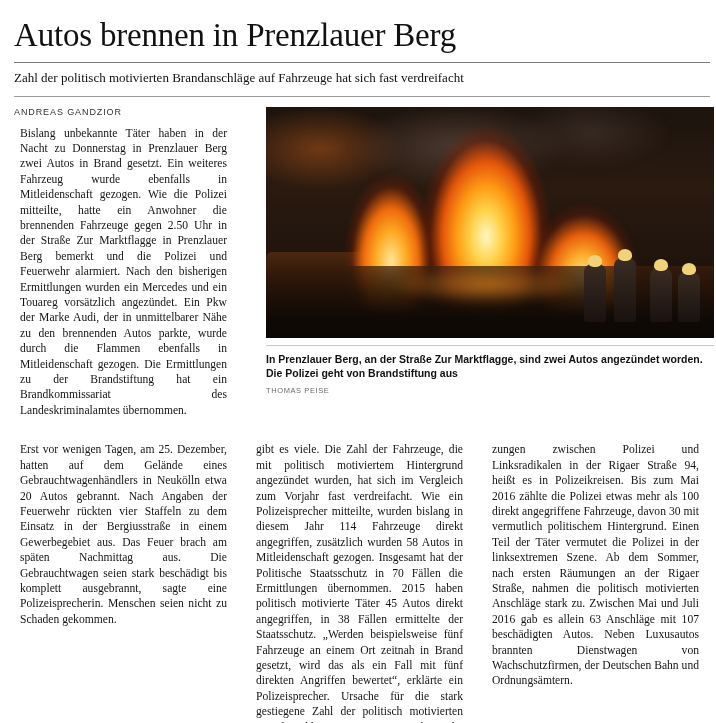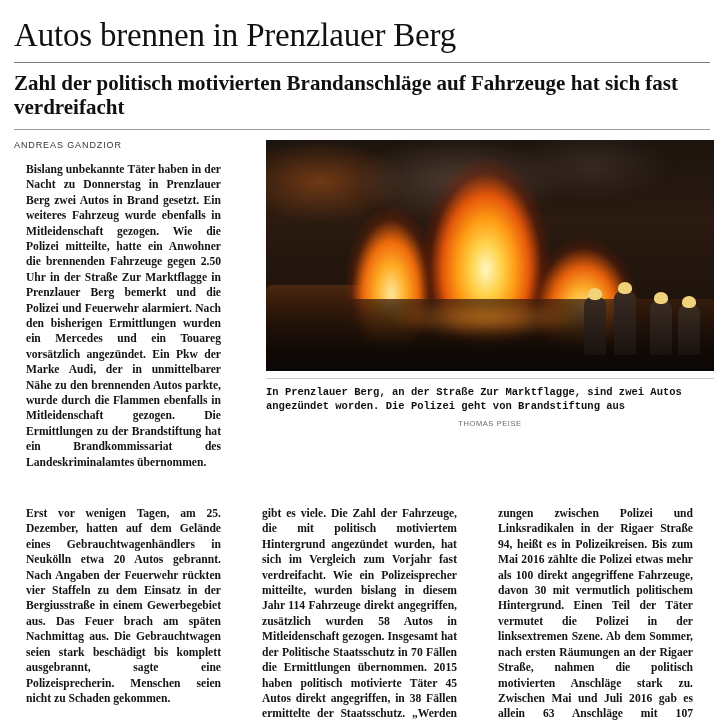--- a/index.html
+++ b/index.html
@@ -31,22 +31,22 @@
     margin: 4px 0 0 0;
     color: #111;
   }
   .rule {
     border: 0;
     border-top: 1px solid #7b7b7b;
     margin: 9px 0 8px 0;
   }
   .subhead {
     font-family: "Liberation Serif", serif;
-    font-size: 21px;
-    font-weight: bold;
+    font-size: 13px;
+    font-weight: normal;
     line-height: 1.15;
     margin: 0 0 10px 0;
     color: #111;
   }
   .rule2 {
     border: 0;
     border-top: 1px solid #9b9b9b;
     margin: 6px 0 10px 0;
   }
   .byline {
@@ -152,47 +152,47 @@
   .photo .fig.f4 { left: 412px; height: 50px; }
   .photo .veh {
     position: absolute;
     left: 0px; bottom: 40px;
     width: 120px; height: 46px;
     background: linear-gradient(180deg, rgba(120,60,20,0.5), rgba(20,10,6,0.9));
     border-radius: 6px;
     filter: blur(0.6px);
   }
   .caption {
-    font-family: Liberation Mono, monospace;
+    font-family: Liberation Sans, sans-serif;
     font-size: 10.5px;
     font-weight: bold;
     line-height: 1.35;
     color: #111;
     margin-top: 7px;
     border-top: 1px solid #c9c9c9;
     padding-top: 6px;
   }
   .credit {
     font-family: "Liberation Sans", sans-serif;
     font-size: 7.5px;
     letter-spacing: 0.6px;
     color: #6a6a6a;
-    text-align: center;
+    text-align: left;
     margin-top: 6px;
   }
 
   .bodytext {
     font-family: "Liberation Serif", serif;
     font-size: 11.6px;
     line-height: 1.33;
     text-align: justify;
     hyphens: auto;
     color: #141414;
   }
-  .bodytext p { margin: 12px; font-weight: bold; }
+  .bodytext p { margin: 6px; }
   .bodytext p + p { text-indent: 10px; }
 
   .section-head {
     font-family: "Liberation Sans", sans-serif;
     font-size: 12.5px;
     font-weight: bold;
     line-height: 1.2;
     margin: 12px 0 8px 0;
     color: #111;
   }

